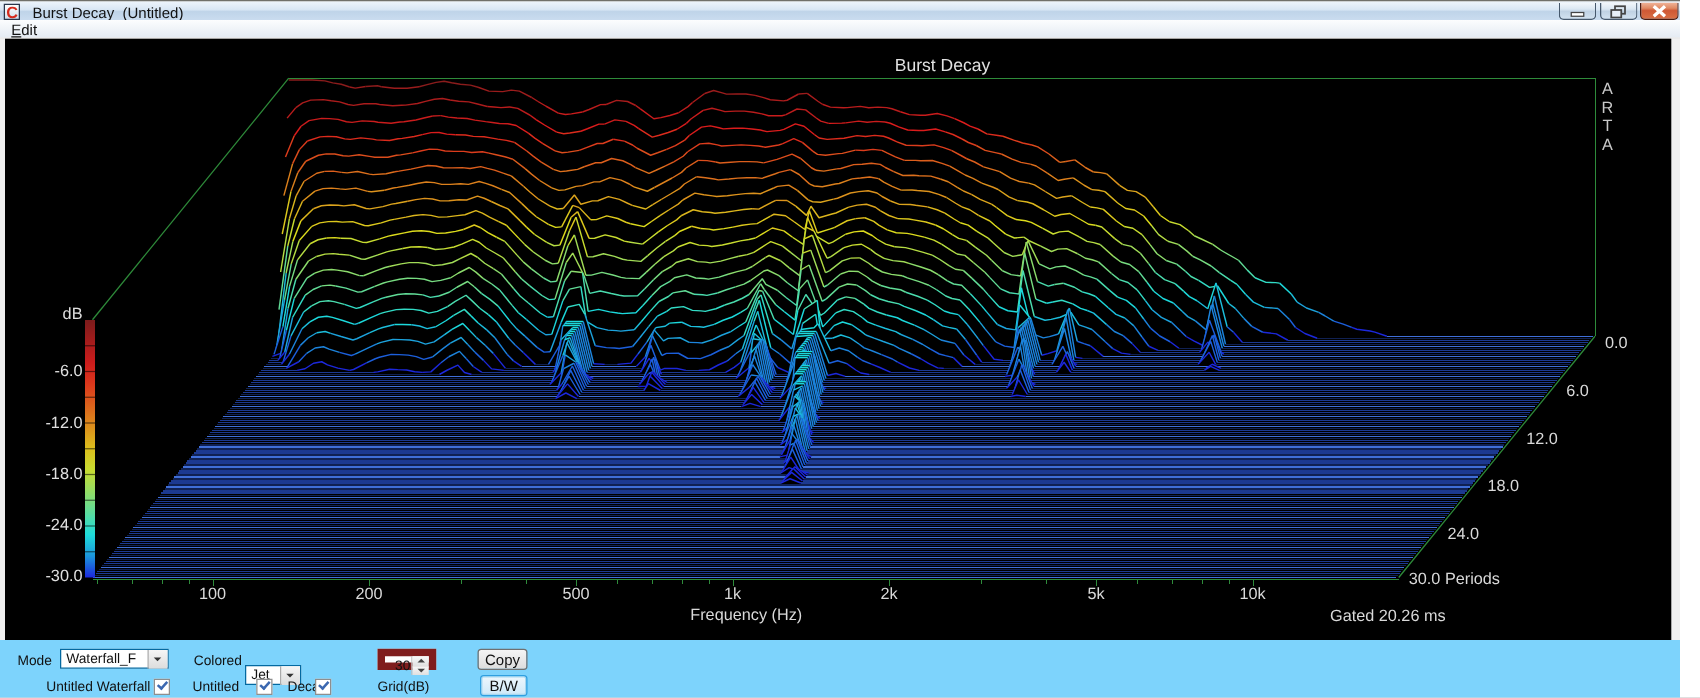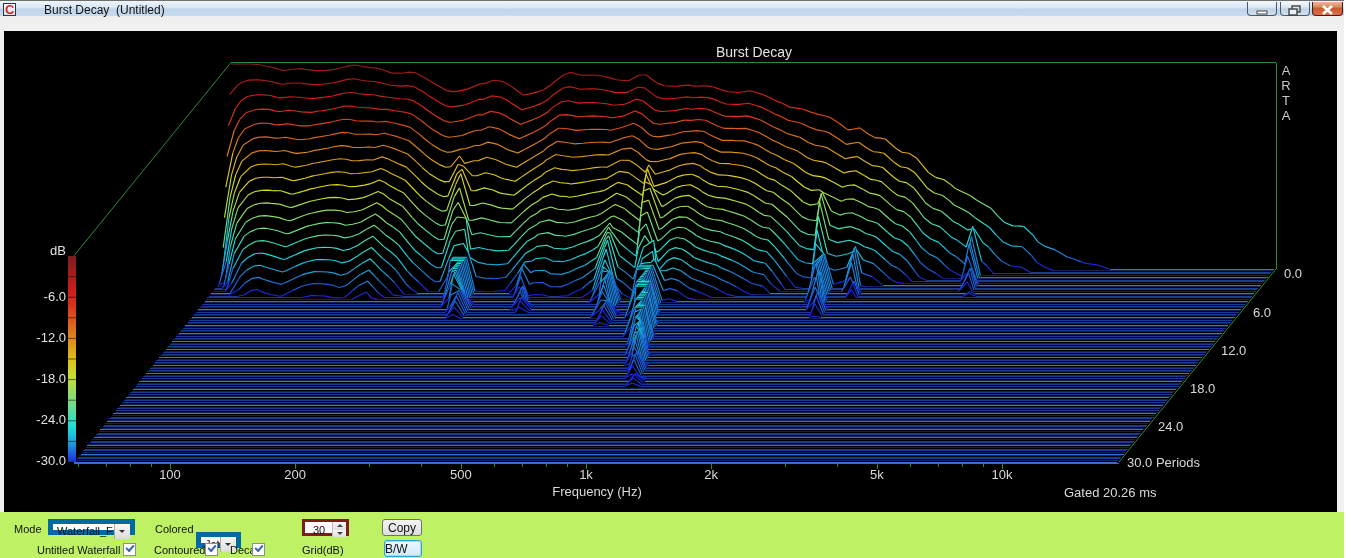--- a/index.html
+++ b/index.html
@@ -2,73 +2,76 @@
 <html><head><meta charset="utf-8"><style>
 html,body{margin:0;padding:0;width:1360px;height:558px;background:#fff;
 font-family:"Liberation Sans",sans-serif;overflow:hidden}
 #win{position:absolute;left:0;top:0;width:1344px;height:558px;background:#f0f0f0}
 #tbar{position:absolute;left:0;top:0;width:1344px;height:16px;
 background:linear-gradient(#eef5fc 0%,#d8e6f4 45%,#bfd4e9 55%,#cadcef 100%);
 border-top:1px solid #70706a;box-sizing:border-box}
 #ticon{position:absolute;left:3px;top:2px;width:13px;height:13px;background:linear-gradient(#fdfdfd,#cfe0ee);
 border:1px solid #28364c;box-sizing:border-box;text-align:center}
 #ticon span{position:absolute;left:1px;top:-1px;color:#d42a1e;font-weight:bold;font-size:13px;line-height:13px;font-family:"Liberation Sans",sans-serif}
-#ttext{position:absolute;left:44px;top:2px;font-size:12px;color:#111}
+#ttext{position:absolute;left:26px;top:2px;font-size:12px;color:#111}
 .wbtn{position:absolute;top:1px;height:14px;width:30px;box-sizing:border-box;
 border:1px solid #46586c;border-top:none;border-radius:0 0 4px 4px;
 background:linear-gradient(#f4f8fb 0%,#dbe7f2 40%,#c0d2e4 55%,#d2e2f0 100%)}
 #bmin{left:1247px}#bmax{left:1280px}
 #bclose{left:1312px;width:31px;background:linear-gradient(#f0b49a 0%,#e08a64 35%,#cf5835 50%,#d96f45 100%);
 border-color:#4b1b10}
 #mbar{position:absolute;left:0;top:16px;width:1344px;height:15px;
 background:linear-gradient(#fcfdfe,#e4ebf3);border-bottom:1px solid #e8e8e8;box-sizing:border-box}
 #mbar span{position:absolute;left:9px;top:1px;font-size:12px;color:#111}
 #plot{position:absolute;left:4px;top:31px;width:1333px;height:481px;background:#000}
-#bbar{position:absolute;left:0;top:512px;width:1344px;height:46px;background:#bef264;font-size:11px;color:#111}
+#bbar{position:absolute;left:0;top:512px;width:1344px;height:46px;background:#7dd3fc;font-size:11px;color:#111}
 .lbl{position:absolute;white-space:nowrap}
-.combo{position:absolute;height:16px;background:#fff;border:5px solid #0369a1;box-sizing:border-box;font-size:11px}
+.combo{position:absolute;height:16px;background:#fff;border:1px solid #0369a1;box-sizing:border-box;font-size:11px}
 .combo .tx{position:absolute;left:4px;top:1px}
 .combo .ar{position:absolute;right:0;top:0;width:15px;height:15px;background:linear-gradient(#f6f6f6,#dcdcdc);
 border-left:1px solid #aaa}
 .combo .ar:after{content:"";position:absolute;left:4px;top:6px;border:3.5px solid transparent;border-top-color:#333}
 .btn{position:absolute;height:17px;box-sizing:border-box;border:1px solid #707070;border-radius:3px;
 background:linear-gradient(#f5f5f5,#dddddd);text-align:center;font-size:12px;padding-top:1px}
 .cb{position:absolute;width:13px;height:13px;box-sizing:border-box;border:1px solid #8e8e8e;background:#fff}
 .cb:after{content:"";position:absolute;left:2px;top:1px;width:6px;height:3px;border:2px solid #3c68b0;
 border-top:none;border-right:none;transform:rotate(-48deg)}
 #spin{position:absolute;left:302px;top:2px;width:47px;height:17px;box-sizing:border-box;
-border:3px solid #7f1d1d;background:#fdfdfd}
+border:6px solid #7f1d1d;background:#fdfdfd}
 #spin .tx{position:absolute;left:8px;top:2px;font-size:11px}
 #spin .ud{position:absolute;right:0;top:0;width:13px;height:15px;border-left:1px solid #c0c0c0}
 #spin .u,#spin .d{position:absolute;left:0;width:13px;height:7.5px;background:linear-gradient(#f8f8f8,#e0e0e0)}
 #spin .u{top:0;border-bottom:1px solid #d0d0d0}#spin .d{bottom:0}
 #spin .u:after{content:"";position:absolute;left:3.5px;top:2px;border:3px solid transparent;border-bottom-color:#444;border-top:none}
 #spin .d:after{content:"";position:absolute;left:3.5px;bottom:2px;border:3px solid transparent;border-top-color:#444;border-bottom:none}
 #bw{position:absolute;left:384px;top:0px;width:38px;height:17px;box-sizing:border-box;
 border:1px solid #2f9fe0;border-radius:3px;background:linear-gradient(#eef7fd,#cfe9f8);
-box-shadow:0 0 0 1px #a8d8f0 inset;font-size:12px;padding-top:1px}
+box-shadow:0 0 0 1px #a8d8f0 inset;text-align:center;font-size:12px;padding-top:1px}
 #wedge{position:absolute;left:1344px;top:0;width:16px;height:558px;background:#fff}
 </style></head><body>
 <div id="win">
 <div id="tbar">
       <div id="ticon">
         <span>C</span>
       </div>
       <div id="ttext">Burst Decay&nbsp; (Untitled)</div>
 <div class="wbtn" id="bmin"><svg width="28" height="12">
           <rect x="9" y="7" width="10" height="3" fill="#fff" stroke="#444"></rect>
         </svg></div>
 <div class="wbtn" id="bmax"><svg width="28" height="12">
           <rect x="11" y="2" width="8" height="6" fill="none" stroke="#444" stroke-width="1.4"></rect>
           <rect x="8" y="5" width="8" height="6" fill="#e8f0f8" stroke="#444" stroke-width="1.4"></rect>
         </svg></div>
 <div class="wbtn" id="bclose"><svg width="29" height="12">
           <path d="M10 2 L14.5 6 L19 2 M10 10 L14.5 6 L19 10" stroke="#fff" stroke-width="2.6" fill="none"></path>
         </svg></div>
 </div>
+<div id="mbar">
+      <span><u>E</u>dit</span>
+    </div>
 <div id="plot">
       <svg width="1333" height="481" viewBox="4 31 1333 481" style="position:absolute;left:0;top:0">
         <rect x="4" y="31" width="1333" height="481" fill="#000"></rect>
         <line x1="1109.5" y1="269.0" x2="1274.0" y2="269.0" stroke="#3f6ed8" shape-rendering="crispEdges"></line>
         <path d="M231.0 269.0L231.0 64.0L238.0 64.0L243.5 64.0L249.8 64.0L259.9 64.7L266.2 66.3L273.0 67.4L279.7 69.6L284.2 70.5L292.5 69.2L302.0 68.6L305.0 69.4L315.5 70.6L322.5 70.6L325.7 70.6L335.3 69.4L341.7 67.7L348.9 65.9L355.3 65.0L361.3 66.2L368.3 67.4L376.3 68.1L382.5 69.8L391.1 72.9L396.4 73.1L402.1 73.3L409.1 72.1L415.5 72.9L425.4 78.0L430.4 81.2L436.9 85.0L446.6 90.5L452.3 91.6L457.1 91.1L466.0 89.6L471.3 87.6L480.4 83.7L484.9 83.6L493.2 80.3L502.1 81.2L508.6 84.4L512.3 87.1L523.1 95.0L528.7 94.1L535.9 92.4L542.9 90.2L550.4 85.3L554.0 82.0L563.8 74.8L570.9 72.4L577.8 74.3L581.2 75.3L589.7 75.1L596.8 75.2L604.1 76.3L610.9 78.1L616.2 79.8L626.8 80.7L629.7 80.2L638.9 75.2L645.8 74.7L654.3 81.0L657.9 83.4L664.3 85.7L674.8 86.2L677.8 86.1L688.2 85.1L695.0 86.2L702.3 85.7L709.4 86.1L713.5 87.0L720.3 89.4L727.5 91.7L736.2 92.2L740.3 92.2L749.8 90.8L757.5 92.7L763.7 94.9L771.0 98.2L776.0 100.9L782.4 103.2L789.4 107.1L798.4 108.4L802.4 109.0L811.0 112.1L818.1 114.4L825.6 116.0L830.2 117.5L839.2 123.2L847.8 129.9L852.7 129.2L859.9 127.9L868.6 134.2L874.8 137.6L880.3 138.1L885.3 139.0L895.7 148.3L901.9 152.3L908.9 153.3L916.2 157.7L922.8 165.6L928.3 172.4L935.6 177.4L944.0 179.7L950.9 184.6L955.4 188.6L961.5 191.4L970.2 195.5L976.8 200.2L985.6 205.2L990.8 208.2L997.7 215.9L1004.0 222.2L1012.8 225.9L1020.4 226.1L1023.7 226.5L1033.0 235.2L1037.7 241.7L1045.2 246.4L1055.0 249.9L1059.8 252.6L1067.0 256.9L1074.6 259.3L1081.4 261.9L1085.5 263.4L1096.1 264.8L1099.9 265.7L1109.5 269.0L1109.5 269.0Z" fill="#000"></path>
         <path d="M231.0 64.0L238.0 64.0L243.5 64.0L249.8 64.0L259.9 64.7L266.2 66.3L273.0 67.4L279.7 69.6" fill="none" stroke="#8b1c1c" stroke-width="1.15" stroke-linejoin="bevel"></path>
         <path d="M279.7 69.6L284.2 70.5L292.5 69.2" fill="none" stroke="#9b1c1c" stroke-width="1.15" stroke-linejoin="bevel"></path>
         <path d="M292.5 69.2L302.0 68.6L305.0 69.4" fill="none" stroke="#8b1c1c" stroke-width="1.15" stroke-linejoin="bevel"></path>
         <path d="M305.0 69.4L315.5 70.6L322.5 70.6L325.7 70.6L335.3 69.4" fill="none" stroke="#9b1c1c" stroke-width="1.15" stroke-linejoin="bevel"></path>
         <path d="M335.3 69.4L341.7 67.7L348.9 65.9L355.3 65.0L361.3 66.2L368.3 67.4L376.3 68.1L382.5 69.8" fill="none" stroke="#8b1c1c" stroke-width="1.15" stroke-linejoin="bevel"></path>
@@ -1699,20 +1702,20 @@
  <div id="spin" style="top:7px">
         <span class="tx">30</span>
         <span class="ud">
           <span class="u"></span>
           <span class="d"></span>
         </span>
       </div>
  <div class="btn" style="left:382px;top:7px;width:40px">Copy</div>
  <div class="lbl" style="left:37px;top:32px">Untitled Waterfall</div>
  <div class="cb" style="left:123px;top:31px"></div>
- <div class="lbl" style="left:154px;top:32px">Contoured</div>
+ <div class="lbl" style="left:154px;top:32px">Untitled</div>
  <div class="cb" style="left:205px;top:31px"></div>
  <div class="lbl" style="left:230px;top:32px">Decay</div>
  <div class="cb" style="left:252px;top:31px"></div>
  <div class="lbl" style="left:302px;top:32px">Grid(dB)</div>
  <div id="bw" style="top:28px">B/W</div>
 </div>
 </div>
 <div id="wedge"></div>
 </body></html>

